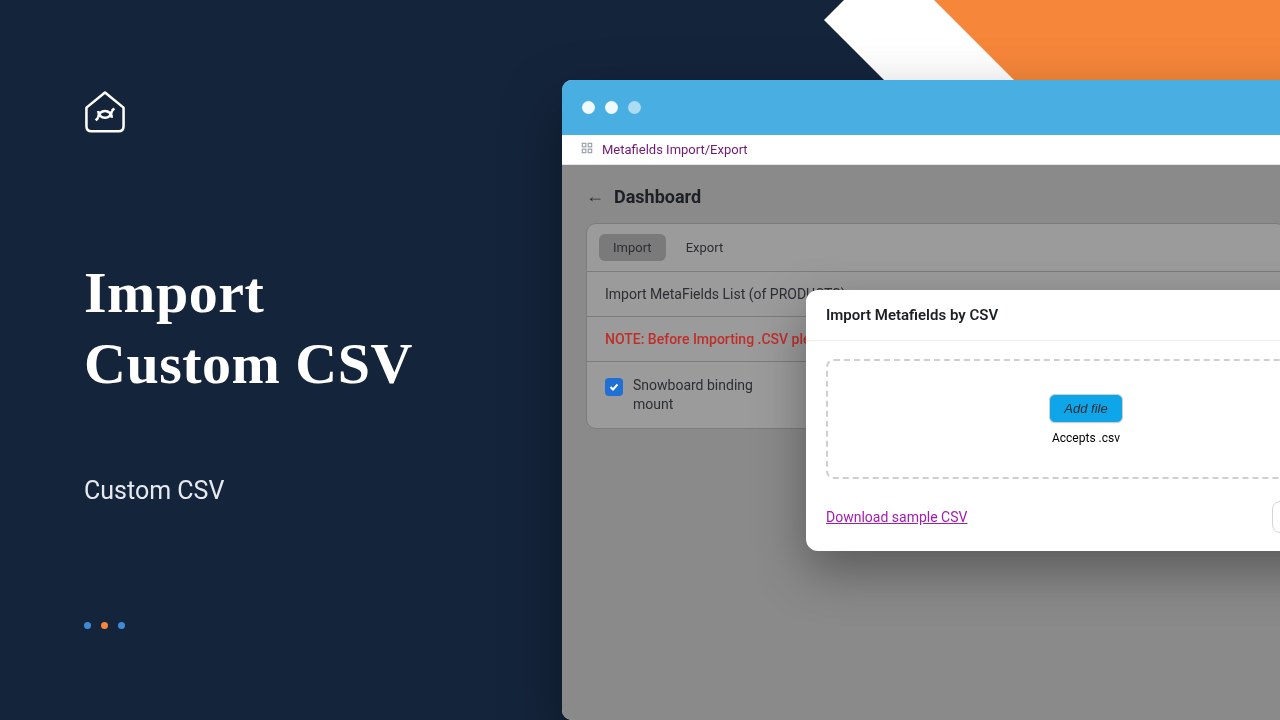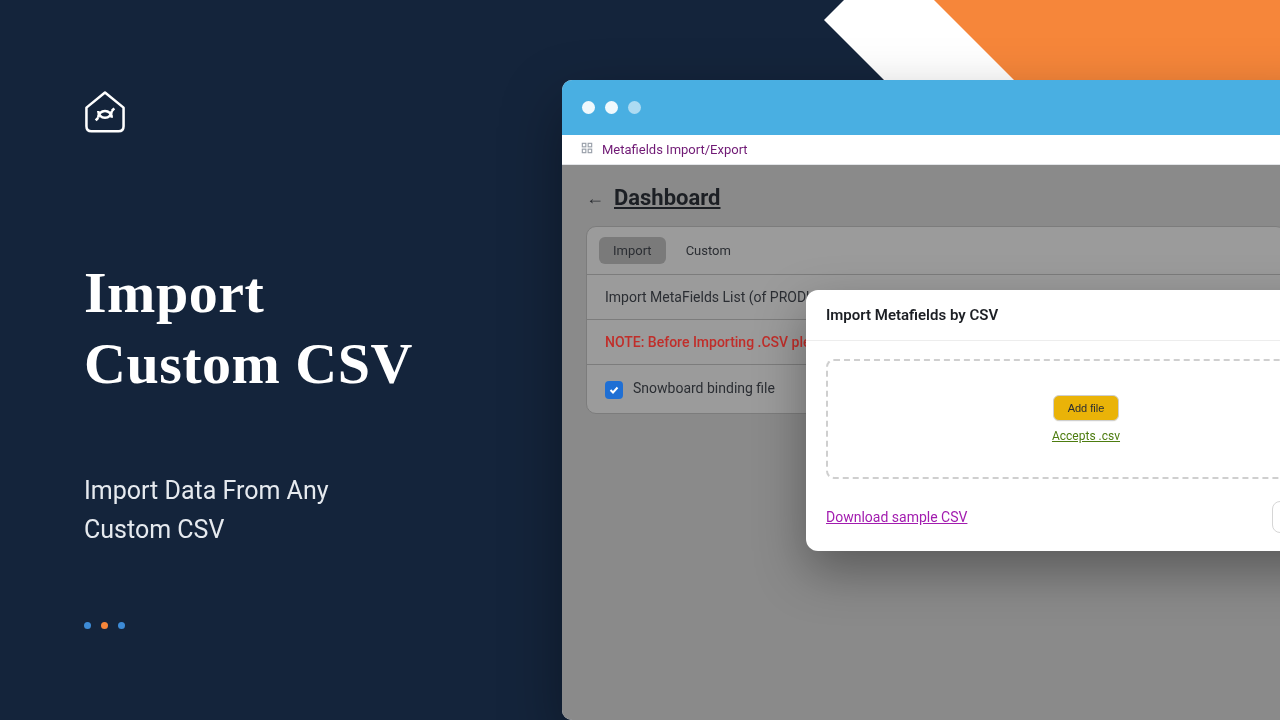--- a/index.html
+++ b/index.html
@@ -26,40 +26,40 @@
   .tdot { width: 13px; height: 13px; border-radius: 50%; background: rgba(255,255,255,0.92); }
   .tdot.off { background: rgba(255,255,255,0.55); }
 
   .appbar { height: 30px; background: #ffffff; display: flex; align-items: center; padding: 0 18px; gap: 8px; border-bottom: 1px solid #e3e5e8; }
   .appbar .icon { color: #9aa1aa; font-size: 14px; }
   .appbar .title { color: #701a75; font-size: 13px; }
 
   .page { position: relative; background: #8a8a8a; height: calc(100% - 85px); padding: 20px 24px; }
   .crumb { display: flex; align-items: center; gap: 10px; margin-bottom: 16px; }
   .crumb .back { color: #2b2e33; font-size: 18px; }
-  .crumb .title { color: #1c1f24; font-size: 22px; font-weight: 700; text-decoration: underline; }
+  .crumb .title { color: #1c1f24; font-size: 18px; font-weight: 700; }
 
   .panel { background: #9b9b9b; border: 1px solid #7c7c7c; border-radius: 10px; width: 700px; padding: 0; overflow: hidden; }
   .tabs { display: flex; gap: 6px; padding: 10px 12px; }
   .tab { padding: 6px 14px; border-radius: 6px; font-size: 13px; color: #2b2e33; }
   .tab.active { background: #7a7a7a; }
   .row { padding: 14px 18px; border-top: 1px solid #7c7c7c; font-size: 14px; color: #2b2e33; }
   .row.note { color: #c02e2a; font-weight: 500; }
   .row.item { display: flex; align-items: flex-start; gap: 10px; }
   .chk { width: 18px; height: 18px; border-radius: 4px; background: #1f6fd4; display: flex; align-items: center; justify-content: center; flex-shrink: 0; margin-top: 2px; }
   .chk svg { width: 12px; height: 12px; }
   .item-label { max-width: 160px; line-height: 1.35; }
 
   
   .modal { position: absolute; left: 244px; top: 210px; width: 560px; background: #ffffff; border-radius: 12px; box-shadow: 0 20px 50px rgba(0,0,0,0.35); overflow: hidden; }
   .modal-head { padding: 16px 20px; font-size: 15px; font-weight: 600; color: #1c1f24; border-bottom: 1px solid #ededed; }
   .modal-body { padding: 18px 20px 8px 20px; }
   .dropzone { border: 2px dashed #cfcfcf; border-radius: 8px; height: 120px; display: flex; flex-direction: column; align-items: center; justify-content: center; gap: 8px; }
-  .addfile { padding: 6px 14px; border: 1px solid #cfcfcf; border-radius: 6px; font-size: 11px; color: #2b2e33; background: #eab308; box-shadow: 0 1px 0 rgba(0,0,0,0.04); }
-  .accepts { font-size: 12px; color: #4d7c0f; text-decoration: underline; }
+  .addfile { padding: 6px 14px; border: 1px solid #cfcfcf; border-radius: 6px; font-size: 13px; color: #2b2e33; background: #0ea5e9; box-shadow: 0 1px 0 rgba(0,0,0,0.04); font-style: italic; }
+  .accepts { font-size: 12px; color: #000000; }
   .modal-foot { display: flex; align-items: center; justify-content: space-between; padding: 14px 20px 18px 20px; }
   .dlink { color: #a21caf; font-size: 14px; text-decoration: underline; }
   .cancel { padding: 7px 14px; border: 1px solid #d6d6d6; border-radius: 8px; font-size: 14px; color: #2b2e33; background: #fff; }
 
   
   .scrim { position: absolute; inset: 85px 0 0 0; background: rgba(0,0,0,0.0); }
 </style>
 </head>
 <body>
 
@@ -74,21 +74,20 @@
       <path d="M40 32 a8 8 0 1 1 -16 0"></path>
       <path d="M24 40 l-3 3 M40 32 l3 -3"></path>
     </svg>
   </div>
 
   <div class="headline">
     <div>Import</div>
     <div>Custom CSV</div>
   </div>
   <div class="subline">
-    <div>Import Data From Any</div>
     <div>Custom CSV</div>
   </div>
 
   <div class="dots">
     <span class="d1"></span>
     <span class="d2"></span>
     <span class="d3"></span>
   </div>
 
   <div class="browser">
@@ -111,31 +110,31 @@
 
     <div class="page">
       <div class="crumb">
         <span class="back">←</span>
         <span class="title">Dashboard</span>
       </div>
 
       <div class="panel">
         <div class="tabs">
           <div class="tab active">Import</div>
-          <div class="tab">Custom</div>
+          <div class="tab">Export</div>
         </div>
         <div class="row">Import MetaFields List (of PRODUCTS)</div>
         <div class="row note">NOTE: Before Importing .CSV please</div>
         <div class="row item">
           <span class="chk">
             <svg viewBox="0 0 24 24" fill="none" stroke="#ffffff" stroke-width="4">
                 <path d="M5 12 L10 17 L19 7"></path>
               </svg>
           </span>
-          <span class="item-label">Snowboard binding file</span>
+          <span class="item-label">Snowboard binding mount</span>
         </div>
       </div>
     </div>
 
     <div class="scrim"></div>
 
     <div class="modal">
       <div class="modal-head">Import Metafields by CSV</div>
       <div class="modal-body">
         <div class="dropzone">

